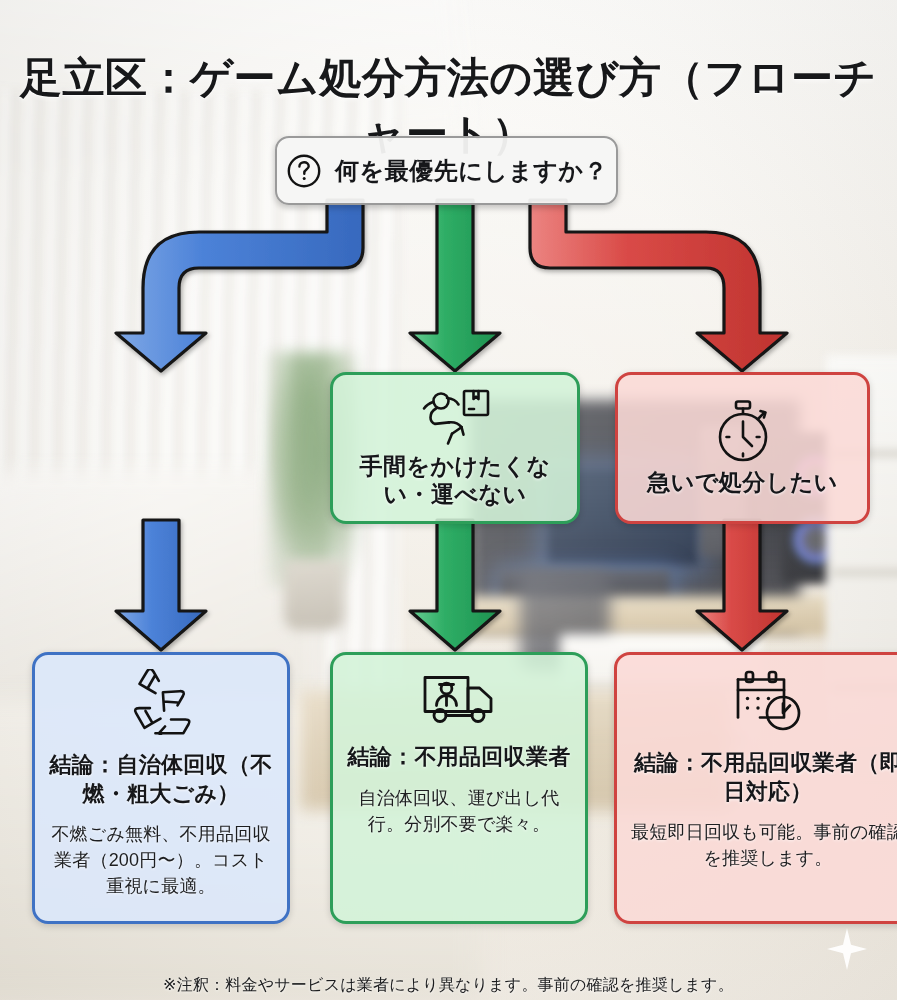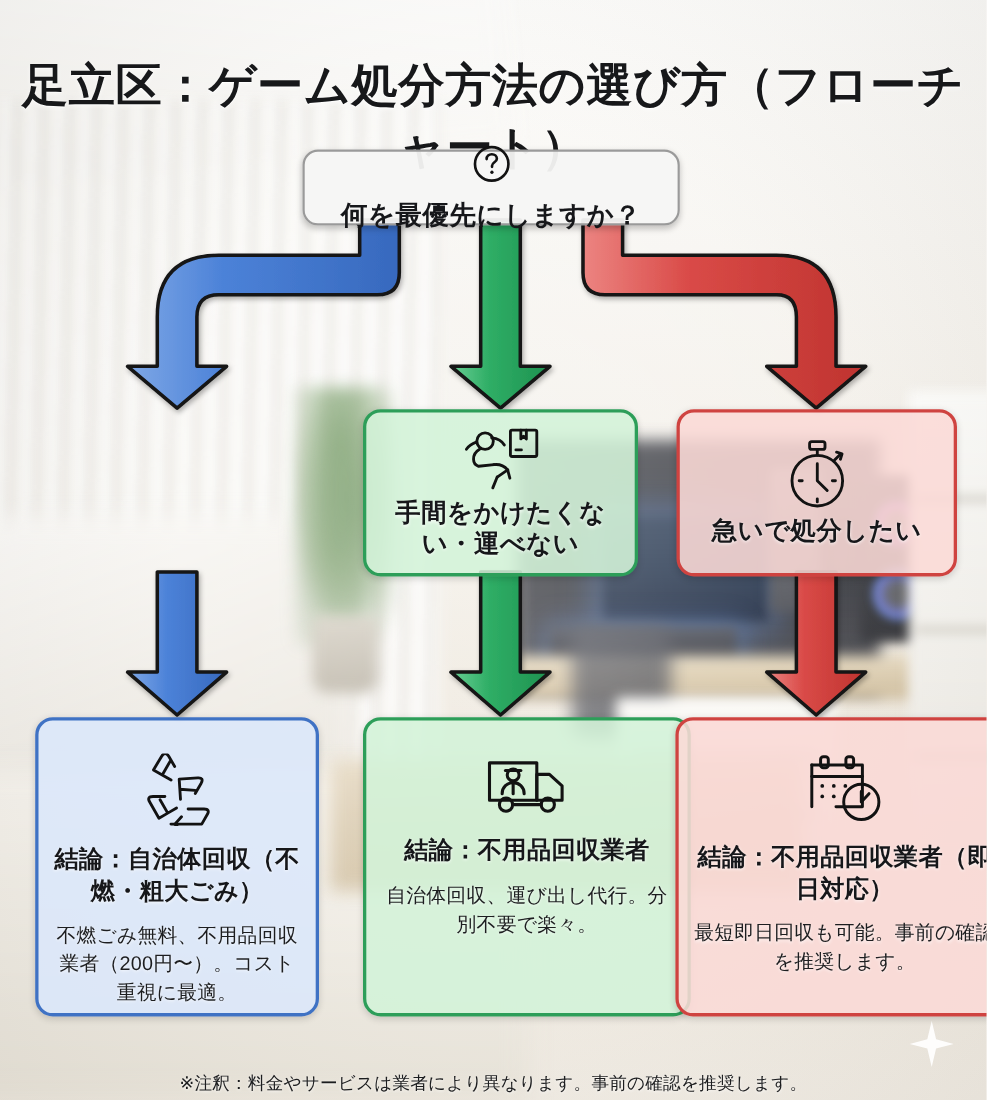--- a/index.html
+++ b/index.html
@@ -198,41 +198,41 @@
     flex-direction: column;
     align-items: center;
     justify-content: center;
     border-radius: 16px;
     text-align: center;
   }
 
   .root-node {
     left: 275px; top: 136px;
     width: 343px; height: 69px;
-    flex-direction: column;
+    flex-direction: row;
     gap: 12px;
     background: rgba(246,246,244,.95);
     border: 2px solid #9a9a9a;
     border-radius: 14px;
     box-shadow: 0 3px 6px rgba(0,0,0,.22);
   }
   .root-label {
     font-size: 24px; font-weight: 700; color: #16171a;
     letter-spacing: .5px;
   }
 
   .branch-node { height: 152px; border-width: 3px; border-style: solid; padding: 10px 8px 12px; }
   .branch-node .node-icon { margin-bottom: 4px; }
   .branch-label {
     font-size: 23px; font-weight: 700; color: #16171a;
     line-height: 1.22; letter-spacing: .5px;
     text-shadow: 0 1px 3px rgba(255,255,255,.85);
   }
 
-  .result-node { height: 272px; border-width: 3px; border-style: solid; padding: 16px 12px 16px; justify-content: flex-start; }
+  .result-node { height: 272px; border-width: 3px; border-style: solid; padding: 0 12px 16px; justify-content: flex-start; }
   .result-node .node-icon { margin: 14px 0 16px; }
   .result-title {
     font-size: 22px; font-weight: 700; color: #16171a;
     line-height: 1.30; letter-spacing: .3px;
     text-shadow: 0 1px 3px rgba(255,255,255,.85);
   }
   .result-desc {
     margin-top: 14px;
     font-size: 18px; font-weight: 400; color: #1d1e20;
     line-height: 1.44; letter-spacing: .2px;
@@ -242,21 +242,21 @@
   
   .c-blue  { background: rgba(219,231,250,.88); border-color: #3f72c4; box-shadow: 0 2px 7px rgba(0,0,0,.16); }
   .c-green { background: rgba(211,242,216,.88); border-color: #2d9e59; box-shadow: 0 2px 7px rgba(0,0,0,.16); }
   .c-red   { background: rgba(251,217,214,.88); border-color: #cf4340; box-shadow: 0 2px 7px rgba(0,0,0,.16); }
 
   
   .b1 { left: 32px;  top: 372px; width: 258px; }
   .b2 { left: 330px; top: 372px; width: 250px; }
   .b3 { left: 615px; top: 372px; width: 255px; }
   .r1 { left: 32px;  top: 652px; width: 258px; }
-  .r2 { left: 330px; top: 652px; width: 298px; }
+  .r2 { left: 330px; top: 652px; width: 258px; }
   .r3 { left: 614px; top: 652px; width: 308px; }
 
   .node-icon svg { display: block; }
 
   
   .wires { position: absolute; inset: 0; pointer-events: none; }
 
   
   .footnote {
     position: absolute; left: 0; right: 0; top: 955px;

